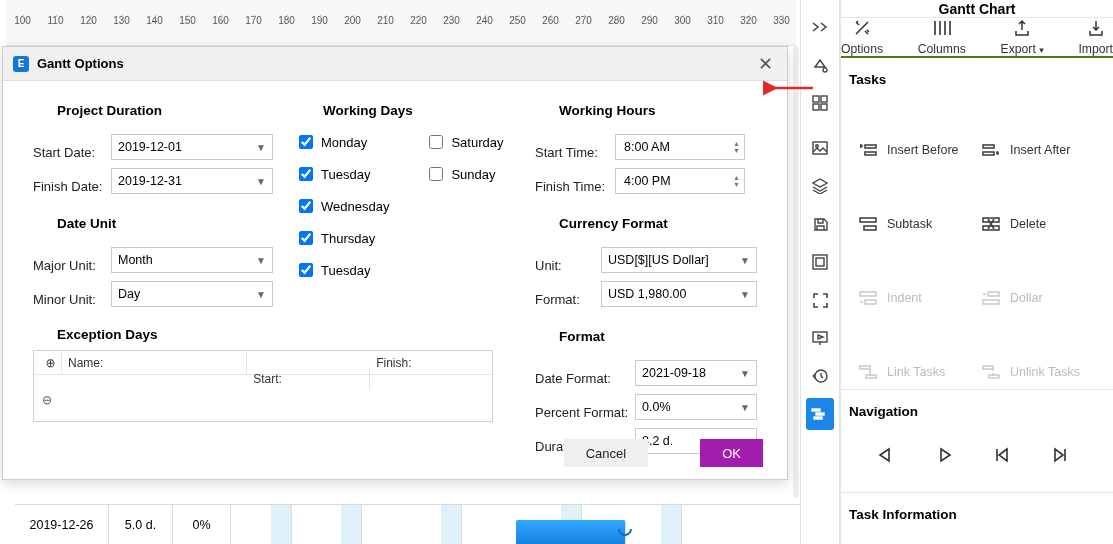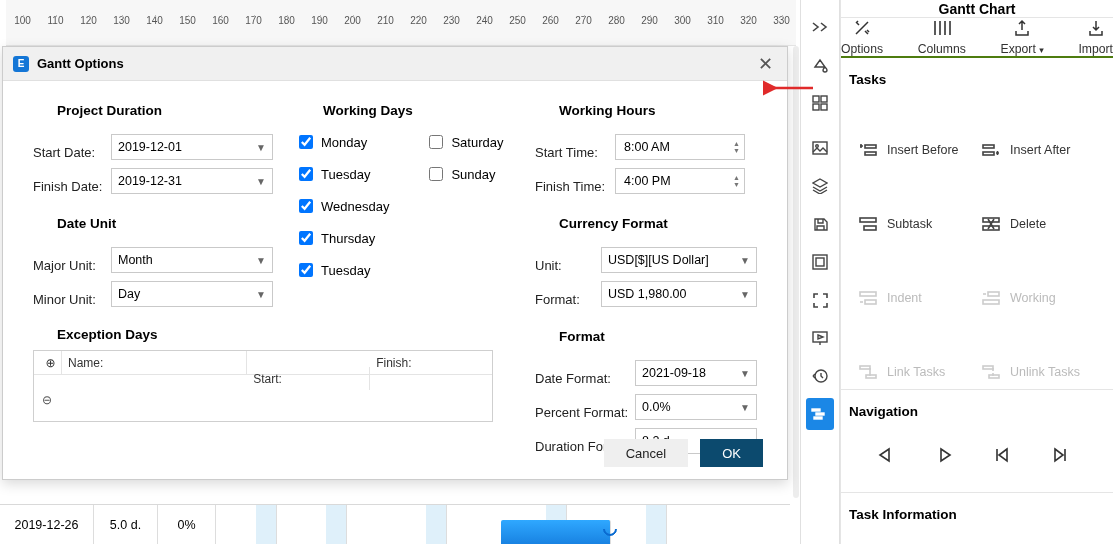--- a/index.html
+++ b/index.html
@@ -146,26 +146,26 @@
   .currency .picker, .format .picker { width:112px;max-width:none; }
 
   .dlg-buttons {
     position:absolute; bottom:12px; right:24px;
     display:flex; gap:12px;
   }
   .btn {
     height:28px; padding:0 22px; border:none; cursor:pointer;
     background:#efefef; color:#222; font-size:13px;
   }
-  .btn.primary { background:#0c4a6e; color:#fff; }
+  .btn.primary { background:#a21caf; color:#fff;margin-left:40px; }
 
   
   .gantt-slice {
     position:absolute;
-    left:0; top:504px;
+    left:15px; top:504px;
     width:790px; height:40px;
     border-top:1px solid #d9d9d9;
   }
   .gantt-cells { display:flex; height:100%; align-items:center; }
   .gantt-cells div {
     border-right:1px solid #ddd; height:100%;
     display:flex;align-items:center;justify-content:center;
     padding:0 10px; font-size:12.5px;
   }
   .gbar-area { flex:1; position:relative; }
@@ -611,21 +611,21 @@
         <span>Indent</span>
       </div>
       <div class="task-item disabled">
         <span class="ti">
             <svg width="18" height="14" fill="none" stroke="#ccc" stroke-width="1.6">
               <rect x="6" y="1" width="11" height="4"></rect>
               <rect x="1" y="9" width="16" height="4"></rect>
               <path d="M1 3h3"></path>
             </svg>
           </span>
-        <span>Working</span>
+        <span>Dollar</span>
       </div>
       <div class="task-item disabled">
         <span class="ti">
             <svg width="18" height="14" fill="none" stroke="#ccc" stroke-width="1.6">
               <rect x="1" y="1" width="10" height="3"></rect>
               <rect x="7" y="10" width="10" height="3"></rect>
               <path d="M11 3v8"></path>
             </svg>
           </span>
         <span>Link Tasks</span>

